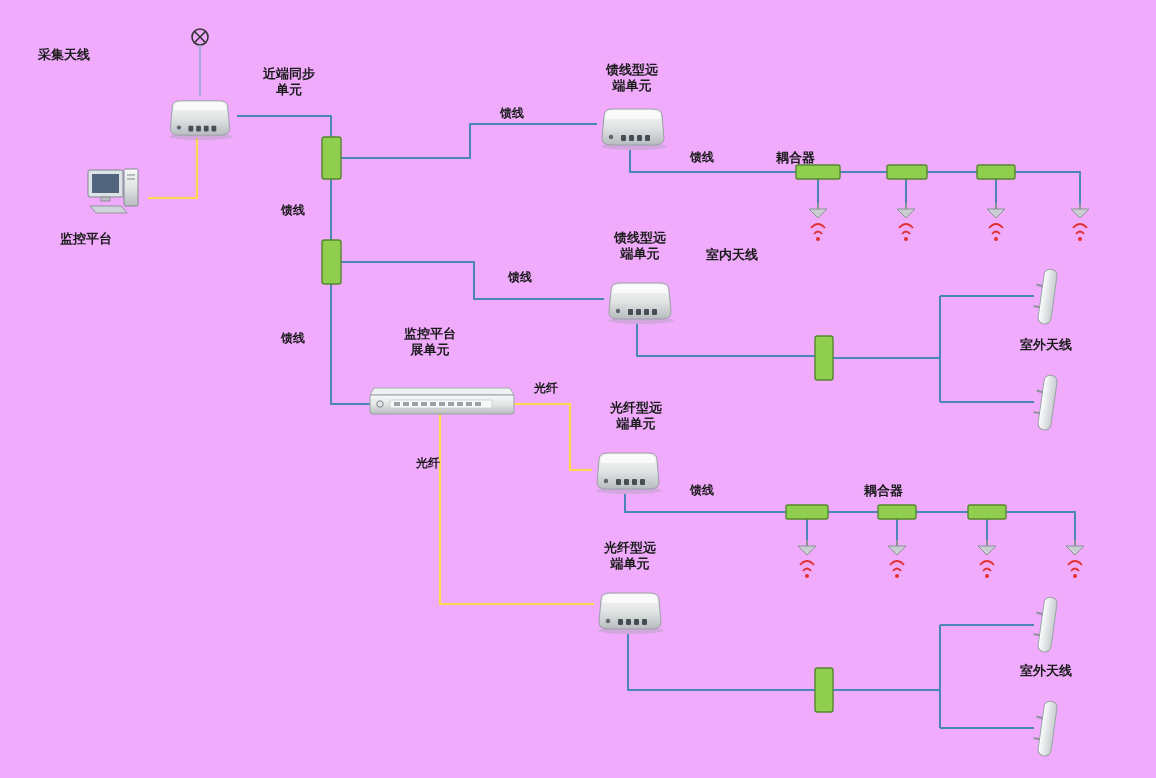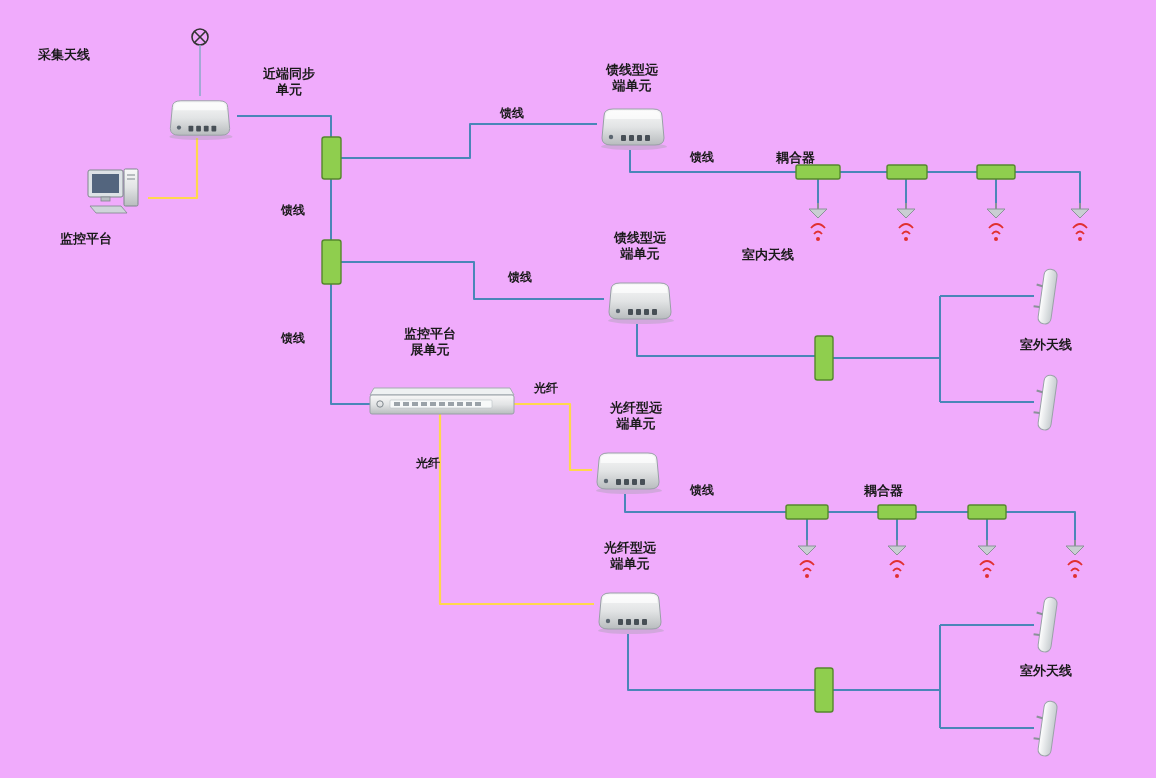--- a/index.html
+++ b/index.html
@@ -167,21 +167,21 @@
   <div class="lbl" style="left:592px;top:230px;width:96px;">馈线型远
 端单元</div>
   <div class="lbl" style="left:382px;top:326px;width:96px;">监控平台
 展单元</div>
   <div class="lbl" style="left:588px;top:400px;width:96px;">光纤型远
 端单元</div>
   <div class="lbl" style="left:582px;top:540px;width:96px;">光纤型远
 端单元</div>
   <div class="lbl" style="left:776px;top:150px;">耦合器</div>
   <div class="lbl" style="left:864px;top:483px;">耦合器</div>
-  <div class="lbl" style="left:742px;top:247px;">室内天线</div>
+  <div class="lbl" style="left:706px;top:247px;">室内天线</div>
   <div class="lbl" style="left:1020px;top:337px;">室外天线</div>
   <div class="lbl" style="left:1020px;top:663px;">室外天线</div>
 
   <div class="lbl small" style="left:500px;top:106px;">馈线</div>
   <div class="lbl small" style="left:281px;top:203px;">馈线</div>
   <div class="lbl small" style="left:508px;top:270px;">馈线</div>
   <div class="lbl small" style="left:281px;top:331px;">馈线</div>
   <div class="lbl small" style="left:690px;top:150px;">馈线</div>
   <div class="lbl small" style="left:690px;top:483px;">馈线</div>
   <div class="lbl small" style="left:534px;top:381px;">光纤</div>

